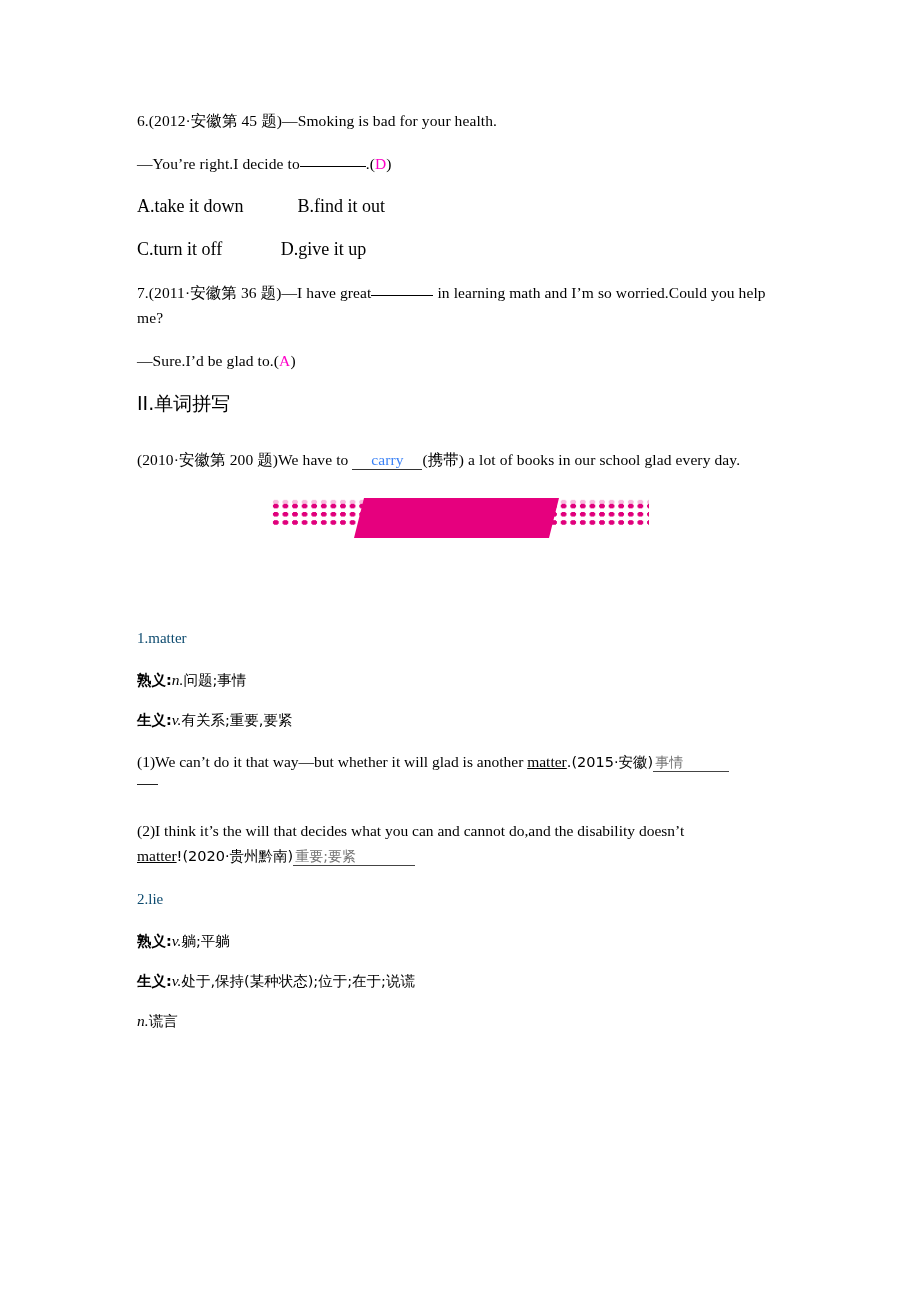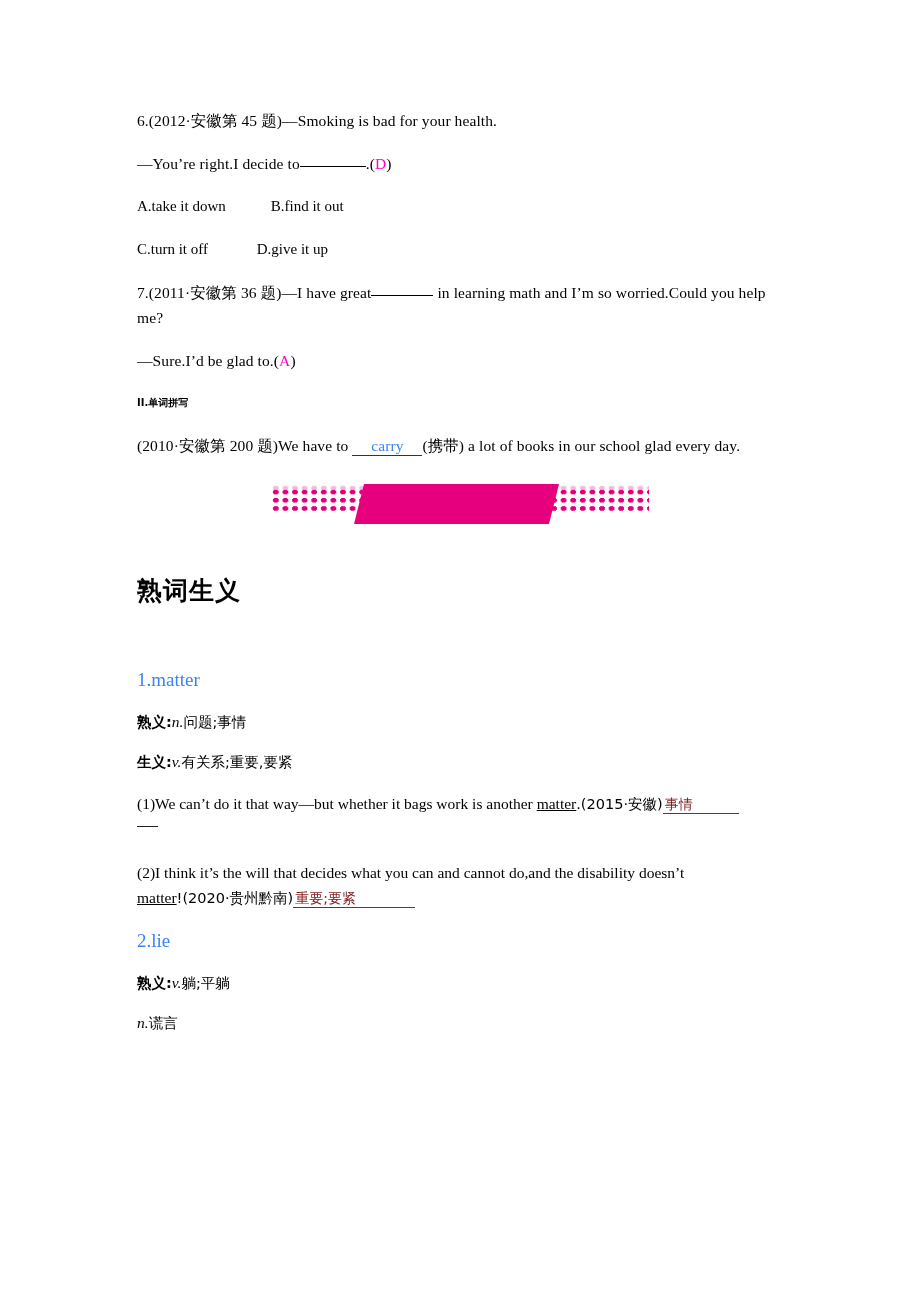--- a/index.html
+++ b/index.html
@@ -30,21 +30,21 @@
 
   
   .q-line {
     font-size: 15.5px;
     line-height: 25px;
     margin-bottom: 18px;
     letter-spacing: 0.1px;
   }
 
   .opts {
-    font-size: 15px;
+    font-size: 18px;
     line-height: 25px;
     margin-bottom: 18px;
     display: block;
     white-space: pre;
   }
   .ans-key {
     color: #ff00c8;
   }
 
   
@@ -65,44 +65,44 @@
     color: #3b82f6;
     text-align: center;
     padding: 0 6px;
     line-height: 18px;
   }
   .fill.carry { min-width: 58px; }
 
   .fill-cn {
     display: inline-block;
     border-bottom: 1.2px solid #444;
-    color: #7f1d1d;
+    color: #737373;
     text-align: left;
     padding: 0 2px;
     font-family: "DejaVu Sans", "Liberation Sans", sans-serif;
     font-size: 14px;
     line-height: 17px;
   }
   .fill-cn.w-shiqing { width: 72px; }
   .fill-cn.w-zhongyao { width: 118px; }
 
   .cont-dash {
     display: inline-block;
     width: 21px;
     border-bottom: 1.6px solid #222;
     height: 9px;
     vertical-align: top;
   }
 
   .sec-head {
     font-family: "DejaVu Sans", "Liberation Sans", sans-serif;
-    font-weight: bold;
-    font-size: 10px;
+    font-weight: normal;
+    font-size: 19px;
     line-height: 24px;
-    margin-bottom: 18px;
+    margin-bottom: 32px;
   }
 
   
   .banner-wrap {
     position: relative;
     height: 56px;
     margin-top: 10px;
     margin-bottom: 6px;
   }
   .banner {
@@ -149,24 +149,24 @@
     font-family: "DejaVu Sans", "Liberation Sans", sans-serif;
     font-weight: bold;
     font-size: 25px;
     line-height: 34px;
     letter-spacing: 1px;
     margin-top: 42px;
     margin-bottom: 0;
   }
 
   .word-head {
-    color: #3b82f6;
-    font-size: 19px;
+    color: #0c4a6e;
+    font-size: 15px;
     line-height: 24px;
-    margin-top: 2px;
+    margin-top: 16px;
     margin-bottom: 19px;
   }
 
   .def {
     font-size: 15.5px;
     line-height: 21px;
     margin-bottom: 18px;
   }
   .def b {
     font-family: "DejaVu Sans", "Liberation Sans", sans-serif;
@@ -220,49 +220,51 @@
     </div>
 
     <div class="banner-wrap">
       <div class="banner">
         <div class="dots-fade"></div>
         <div class="dots"></div>
         <div class="para"></div>
       </div>
     </div>
 
-    <div class="big-title">熟词生义</div>
 
     <div class="spacer-60"></div>
 
     <div class="word-head">1.matter</div>
 
     <div class="def">
       <b>熟义:</b><span class="it">n.</span><span class="cn">问题;事情</span>
     </div>
 
     <div class="def">
       <b>生义:</b><span class="it">v.</span><span class="cn">有关系;重要,要紧</span>
     </div>
 
     <div class="ex">
-      <span>(1)</span><span>We can’t do it that way—but whether it bags work is another </span><span class="u">matter</span><span class="cn">.(2015·安徽)</span><span class="fill-cn w-shiqing">事情</span><br>
+      <span>(1)</span><span>We can’t do it that way—but whether it will glad is another </span><span class="u">matter</span><span class="cn">.(2015·安徽)</span><span class="fill-cn w-shiqing">事情</span><br>
       <span class="cont-dash"></span>
     </div>
 
     <div class="ex">
       <span>(2)</span><span>I think it’s the will that decides what you can and cannot do,and the disability doesn’t</span><br>
       <span class="u">matter</span><span class="cn">!(2020·贵州黔南)</span><span class="fill-cn w-zhongyao">重要;要紧</span>
     </div>
 
     <div class="word-head">2.lie</div>
 
     <div class="def">
       <b>熟义:</b><span class="it">v.</span><span class="cn">躺;平躺</span>
     </div>
 
+    <div class="def">
+      <b>生义:</b><span class="it">v.</span><span class="cn">处于,保持(某种状态);位于;在于;说谎</span>
+    </div>
 
     <div class="def">
       <span class="it">n.</span><span class="cn">谎言</span>
     </div>
 
   </div>
 </div>
 
 </body></html>

